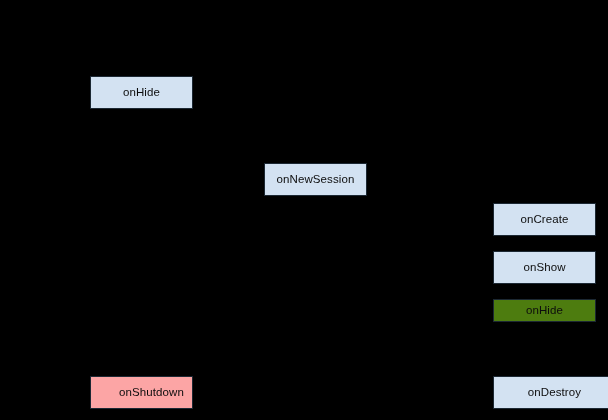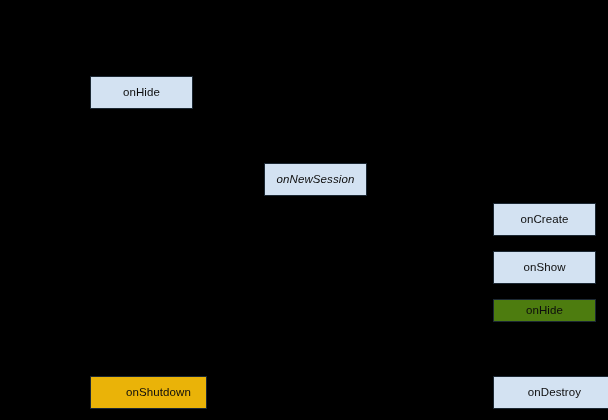--- a/index.html
+++ b/index.html
@@ -39,31 +39,31 @@
     pointer-events: none;
   }
 </style>
 </head>
 <body>
 
 <div id="diagram-canvas" style="width: 608px; height: 420px; background: rgb(0, 0, 0);">
     <div class="node" style="left: 90px; top: 76px; width: 103px; height: 33px; background: rgb(211, 226, 242); border-color: rgb(28, 40, 51); color: rgb(13, 13, 13);">
       <span class="node-label">onHide</span>
     </div>
-    <div class="node" style="left: 264px; top: 163px; width: 103px; height: 33px; background: rgb(211, 226, 242); border-color: rgb(28, 40, 51); color: rgb(13, 13, 13); font-style: italic;">
+    <div class="node" style="left: 264px; top: 163px; width: 103px; height: 33px; background: rgb(211, 226, 242); border-color: rgb(28, 40, 51); color: rgb(13, 13, 13);">
       <span class="node-label">onNewSession</span>
     </div>
     <div class="node" style="left: 493px; top: 251px; width: 103px; height: 33px; background: rgb(211, 226, 242); border-color: rgb(28, 40, 51); color: rgb(13, 13, 13);">
       <span class="node-label">onShow</span>
     </div>
     <div class="node" style="left: 493px; top: 203px; width: 103px; height: 33px; background: rgb(211, 226, 242); border-color: rgb(28, 40, 51); color: rgb(13, 13, 13);">
       <span class="node-label">onCreate</span>
     </div>
     <div class="node" style="left: 493px; top: 299px; width: 103px; height: 23px; background: #4d7c0f; border-color: rgb(28, 40, 51); color: rgb(13, 13, 13);">
       <span class="node-label">onHide</span>
     </div>
-    <div class="node" style="left: 90px; top: 376px; width: 117px; height: 33px; background: #eab308; border-color: rgb(28, 40, 51); color: rgb(13, 13, 13); padding-left: 20px;">
+    <div class="node" style="left: 90px; top: 376px; width: 103px; height: 33px; background: #fca5a5; border-color: rgb(28, 40, 51); color: rgb(13, 13, 13); padding-left: 20px;">
       <span class="node-label">onShutdown</span>
     </div>
     <div class="node" style="left: 493px; top: 376px; width: 123px; height: 33px; background: rgb(211, 226, 242); border-color: rgb(28, 40, 51); color: rgb(13, 13, 13);">
       <span class="node-label">onDestroy</span>
     </div>
   </div>
 
 </body></html>

